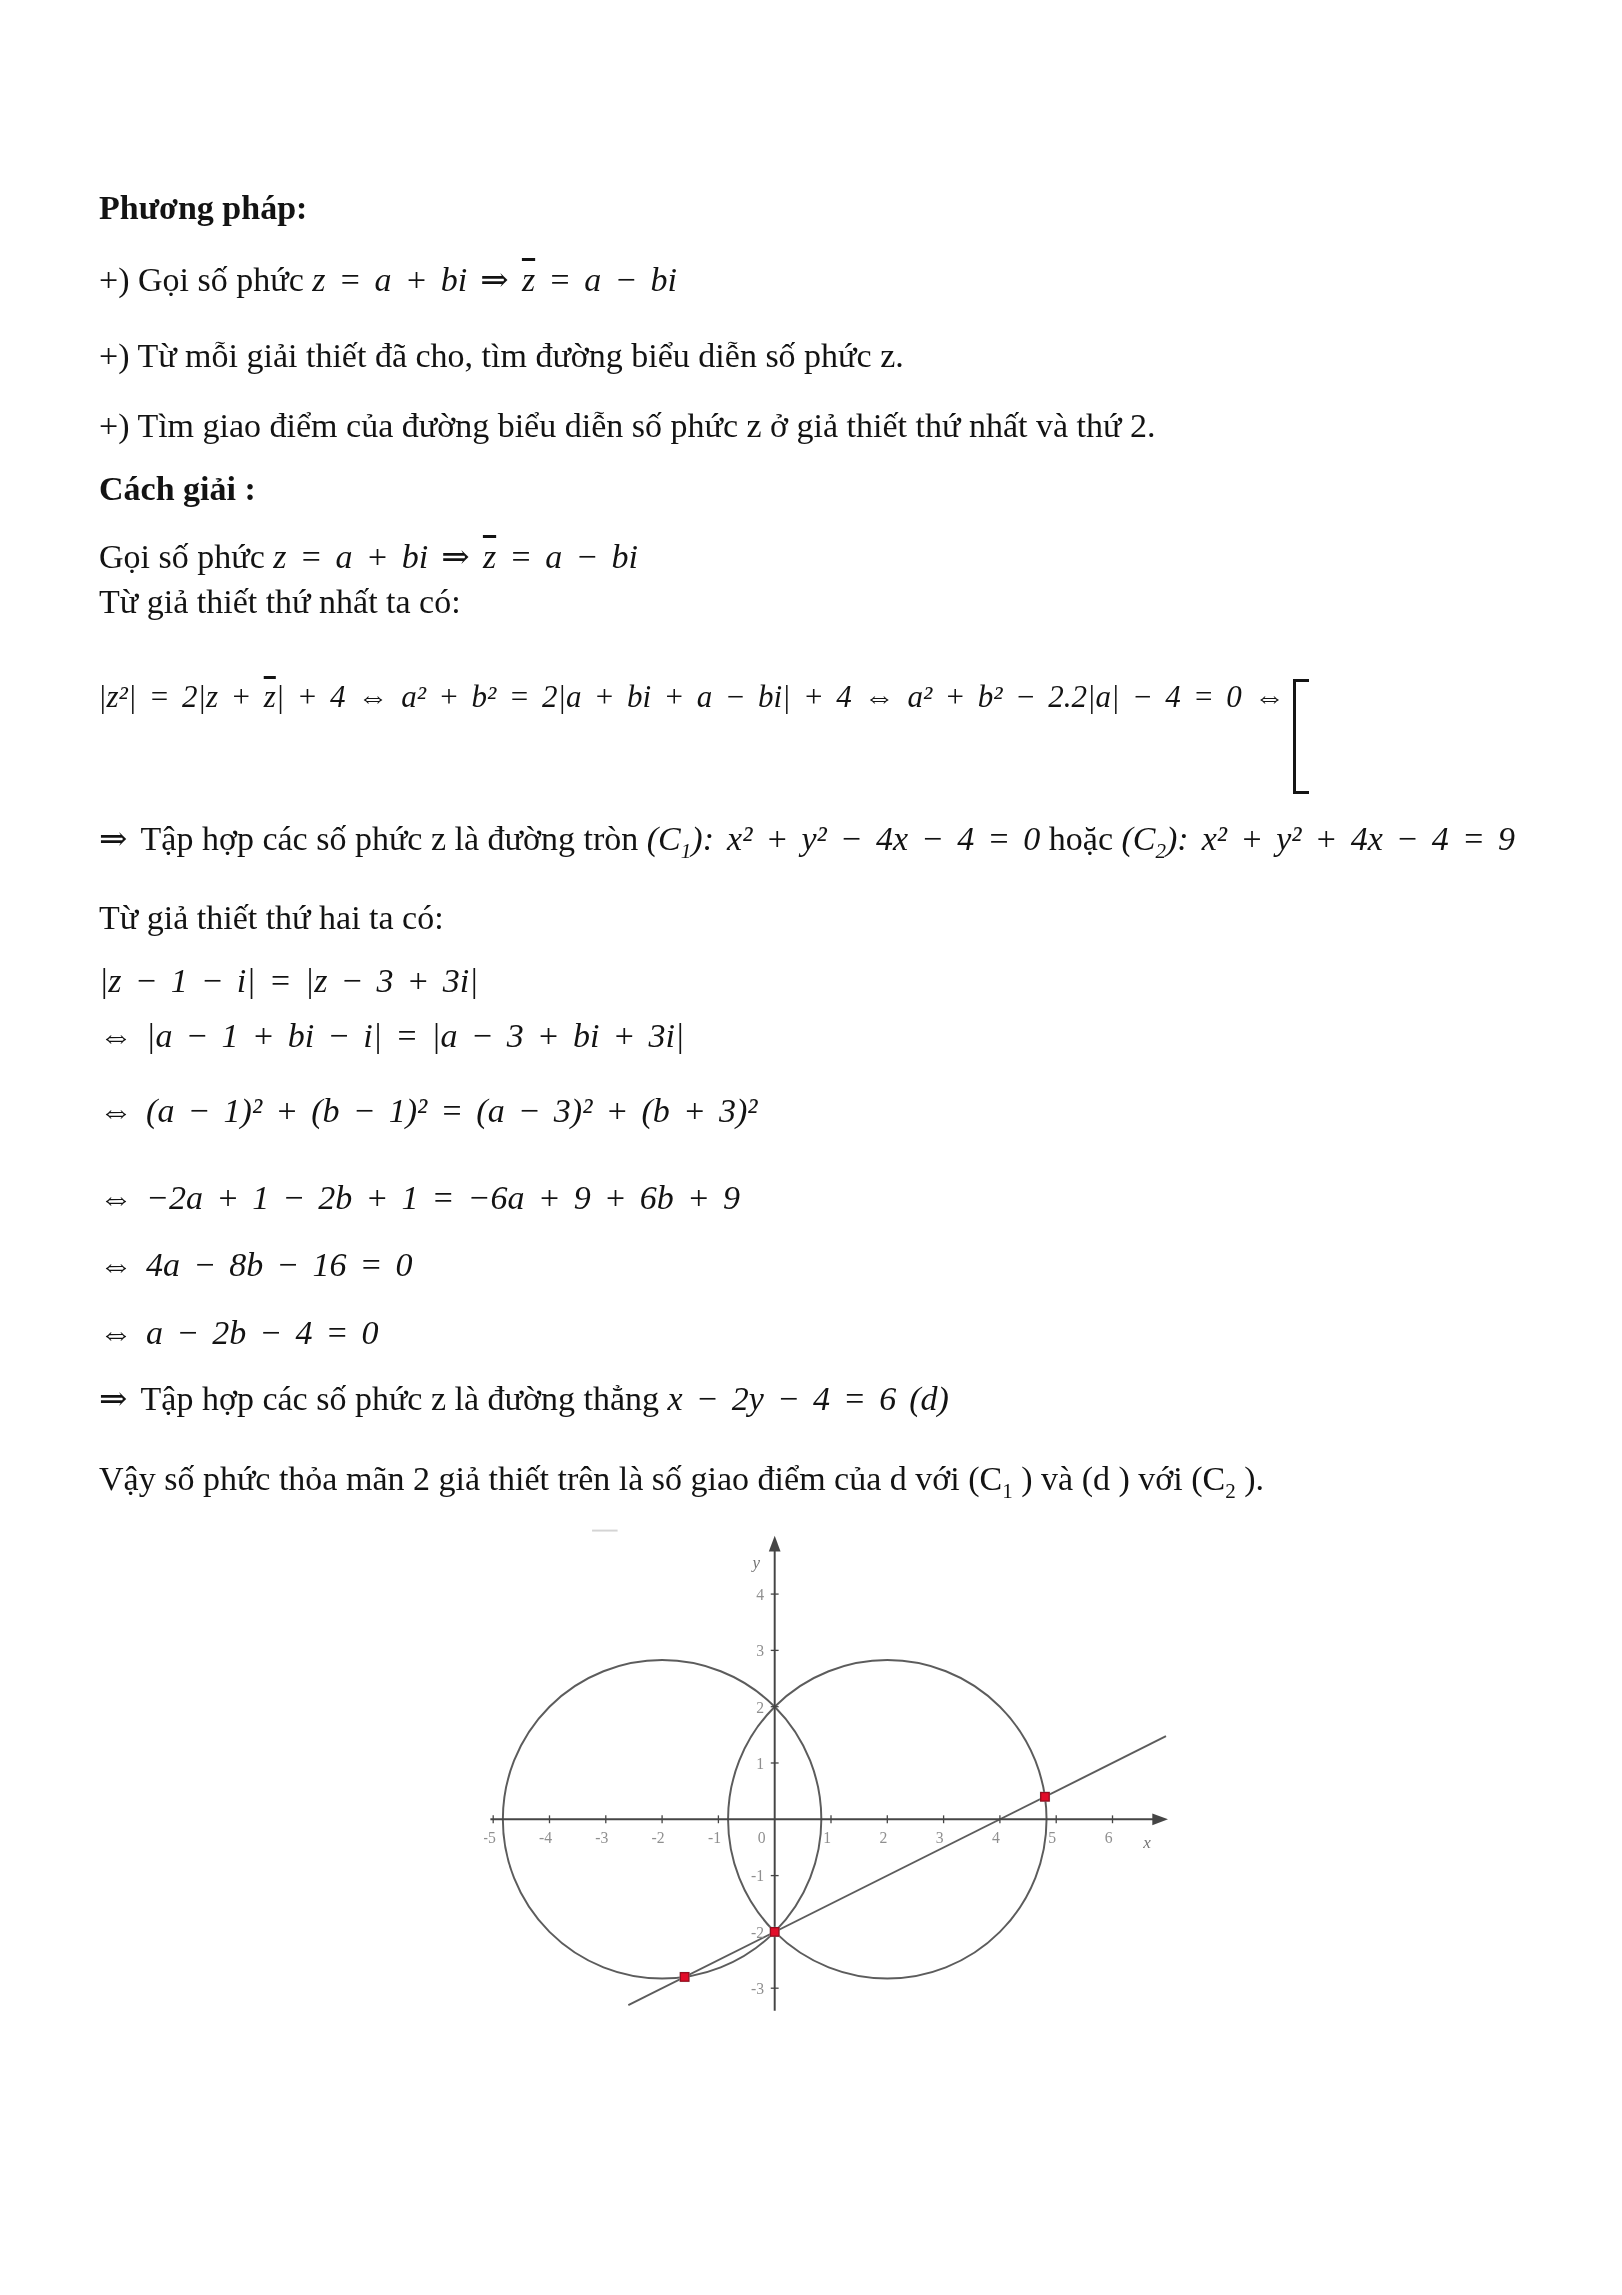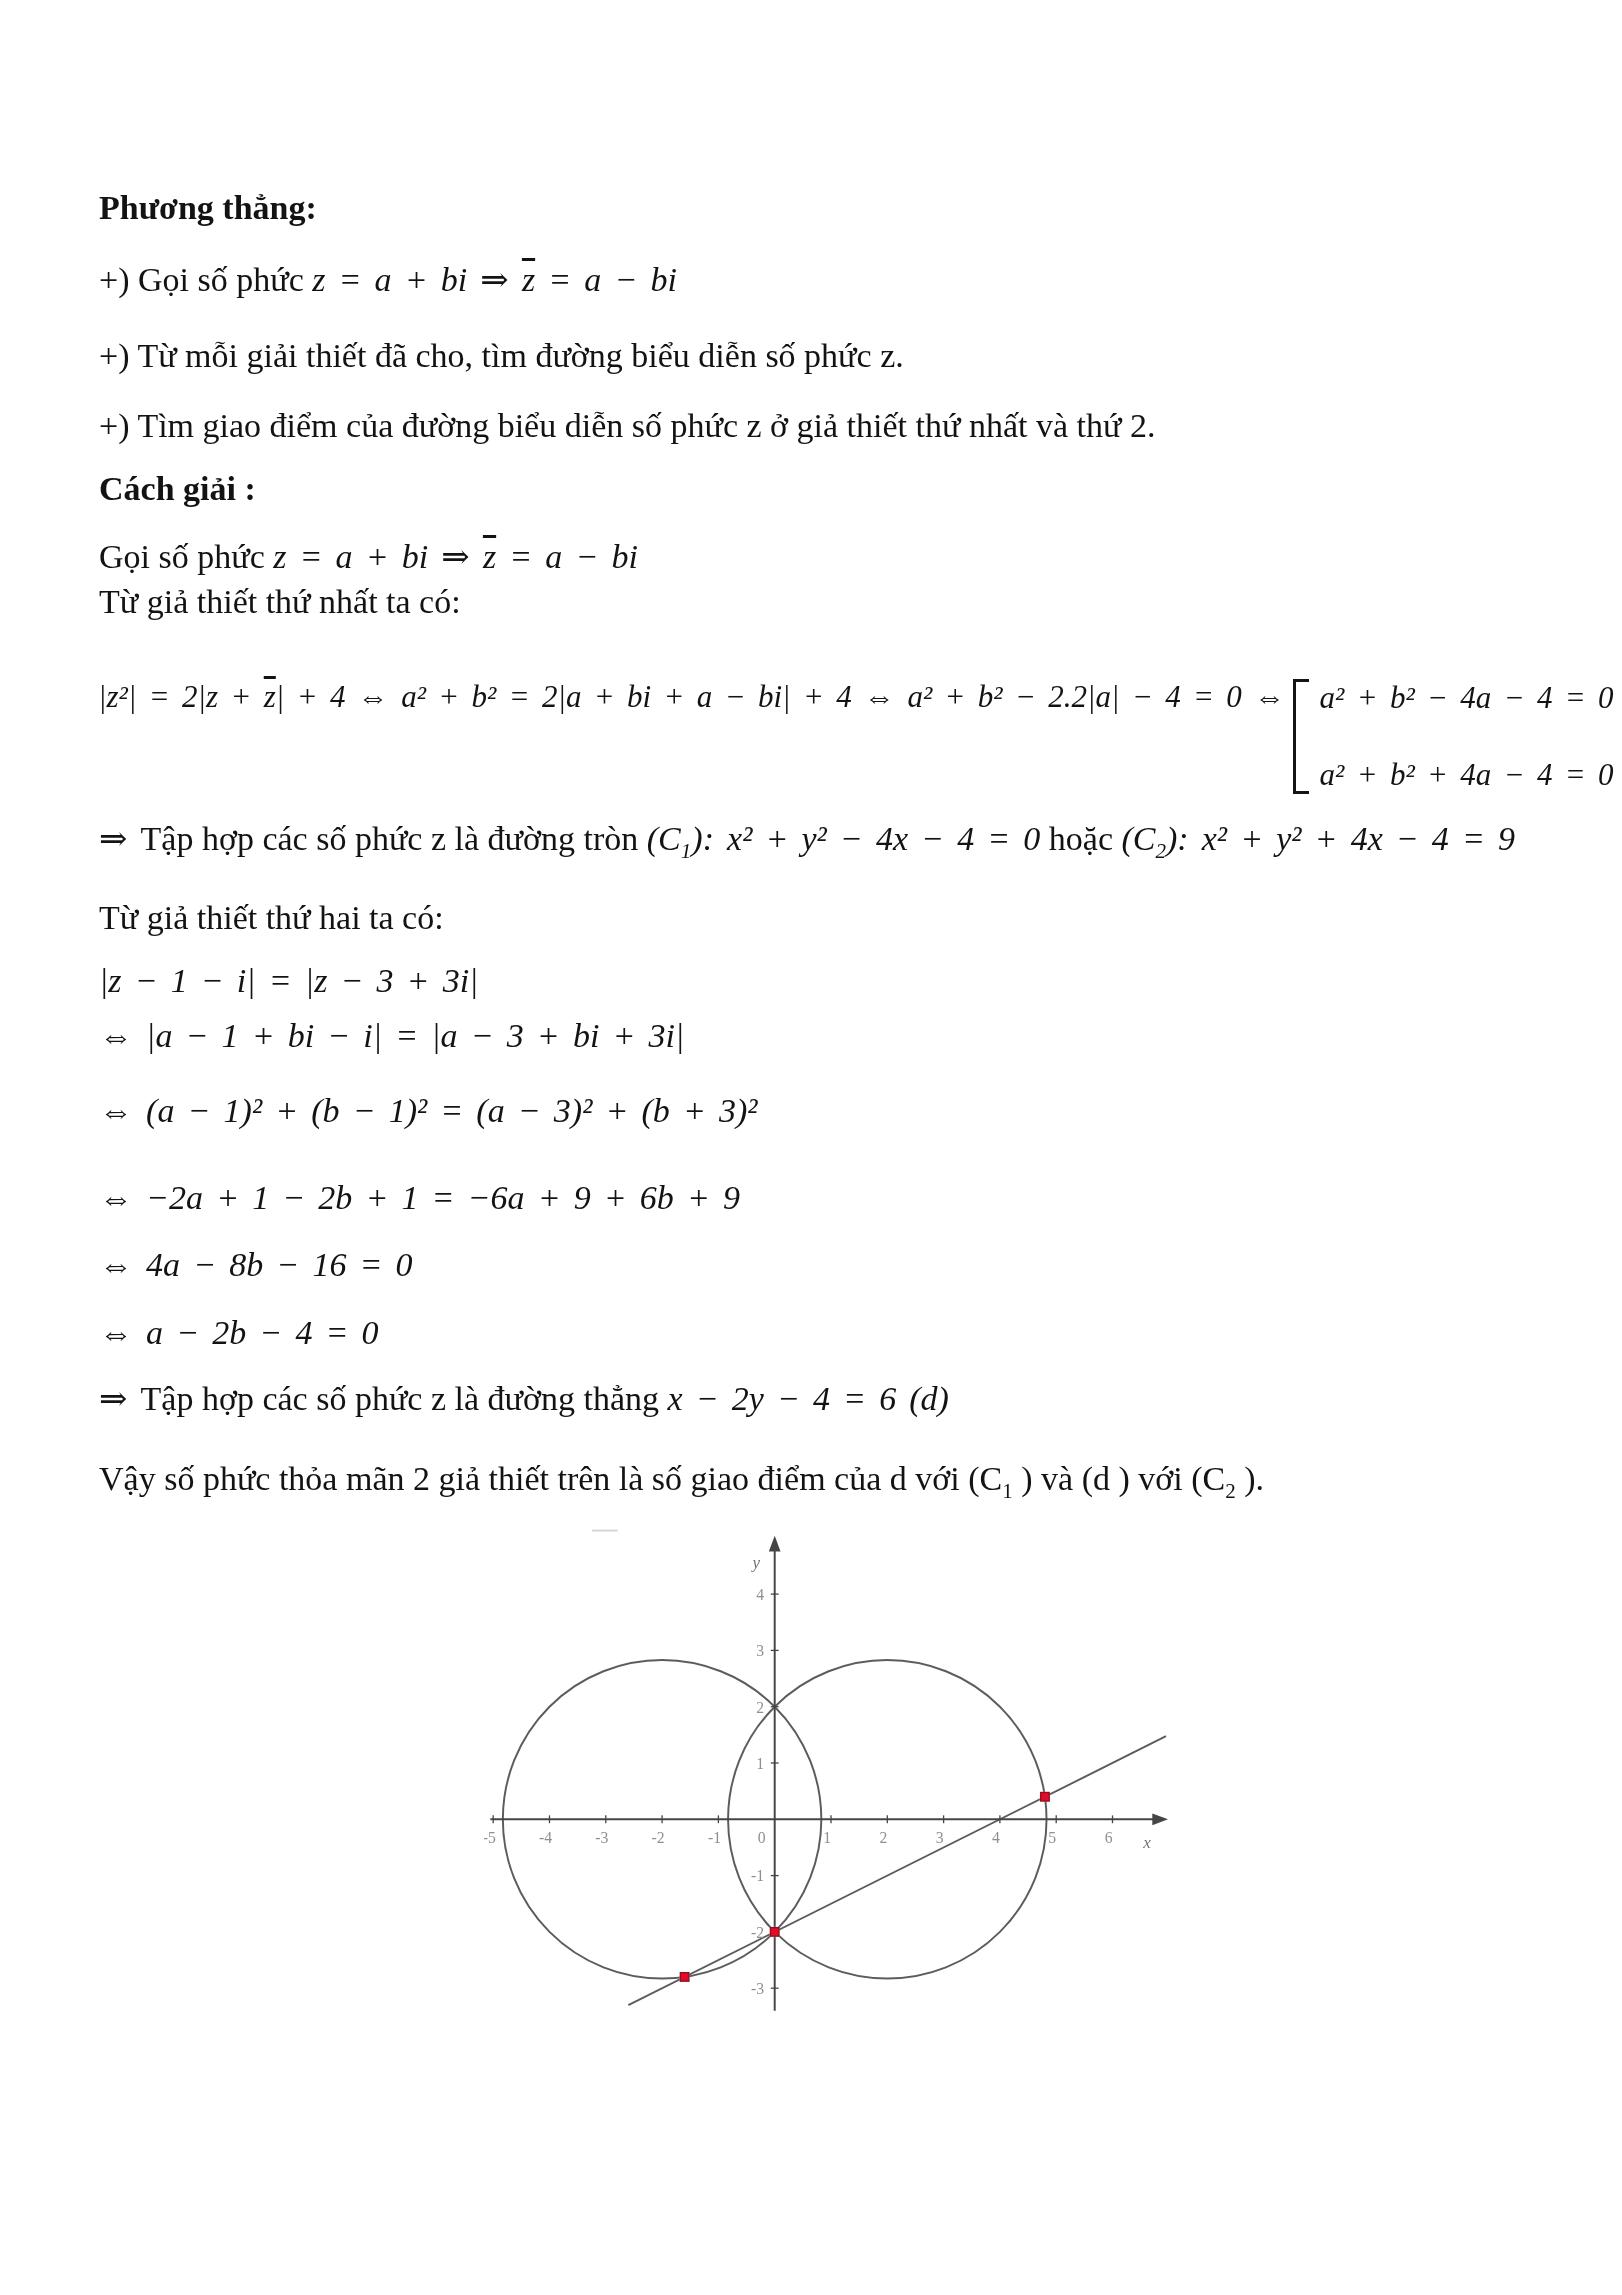--- a/index.html
+++ b/index.html
@@ -26,45 +26,41 @@
   .cases .meq{font-size:31px;}
   #figure{
     position:absolute;left:484px;top:1526px;width:694px;height:491px;
     filter:blur(0.4px);opacity:0.95;
   }
   #figure svg{display:block;}
 </style>
 </head>
 <body>
 
-<div class="line b" style="top:188px">Phương thẳng:</div>
+<div class="line b" style="top:188px">Phương pháp:</div>
 
 <div class="line" style="top:260px">
   <span>+) Gọi số phức </span><span class="m"><span>z = a + bi ⇒ </span><span class="ov">z</span><span> = a − bi</span></span>
 </div>
 
 <div class="line" style="top:336px">+) Từ mỗi giải thiết đã cho, tìm đường biểu diễn số phức z.</div>
 
 <div class="line" style="top:406px">+) Tìm giao điểm của đường biểu diễn số phức z ở giả thiết thứ nhất và thứ 2.</div>
 
 <div class="line b" style="top:469px">Cách giải :</div>
 
 <div class="line" style="top:537px">
   <span>Gọi số phức </span><span class="m"><span>z = a + bi ⇒ </span><span class="ov">z</span><span> = a − bi</span></span>
 </div>
 
 <div class="line" style="top:582px">Từ giả thiết thứ nhất ta có:</div>
 
 <div class="bigeq">
   <span class="m meq"><span>|z²| = 2|z + </span><span class="ov">z</span><span>| + 4 ⇔ a² + b² = 2|a + bi + a − bi| + 4 ⇔ a² + b² − 2.2|a| − 4 = 0 ⇔</span></span>
   <div class="bracket"></div>
-  <div class="cases">
-    <span class="m meq">a² + b² − 4a − 4 = 0</span>
-    <span class="m meq">a² + b² + 4a − 4 = 0</span>
-  </div>
 </div>
 
 <div class="line" style="top:819px">
   <span class="m">⇒ </span><span>Tập hợp các số phức z là đường tròn </span><span class="m"><span>(C</span><sub class="sm">1</sub><span>): x² + y² − 4x − 4 = 0</span></span><span> hoặc </span><span class="m"><span>(C</span><sub class="sm">2</sub><span>): x² + y² + 4x − 4 = 9</span></span>
 </div>
 
 <div class="line" style="top:898px">Từ giả thiết thứ hai ta có:</div>
 
 <div class="line m" style="top:961px">|z − 1 − i| = |z − 3 + 3i|</div>
 <div class="line m" style="top:1016px">⇔ |a − 1 + bi − i| = |a − 3 + bi + 3i|</div>

